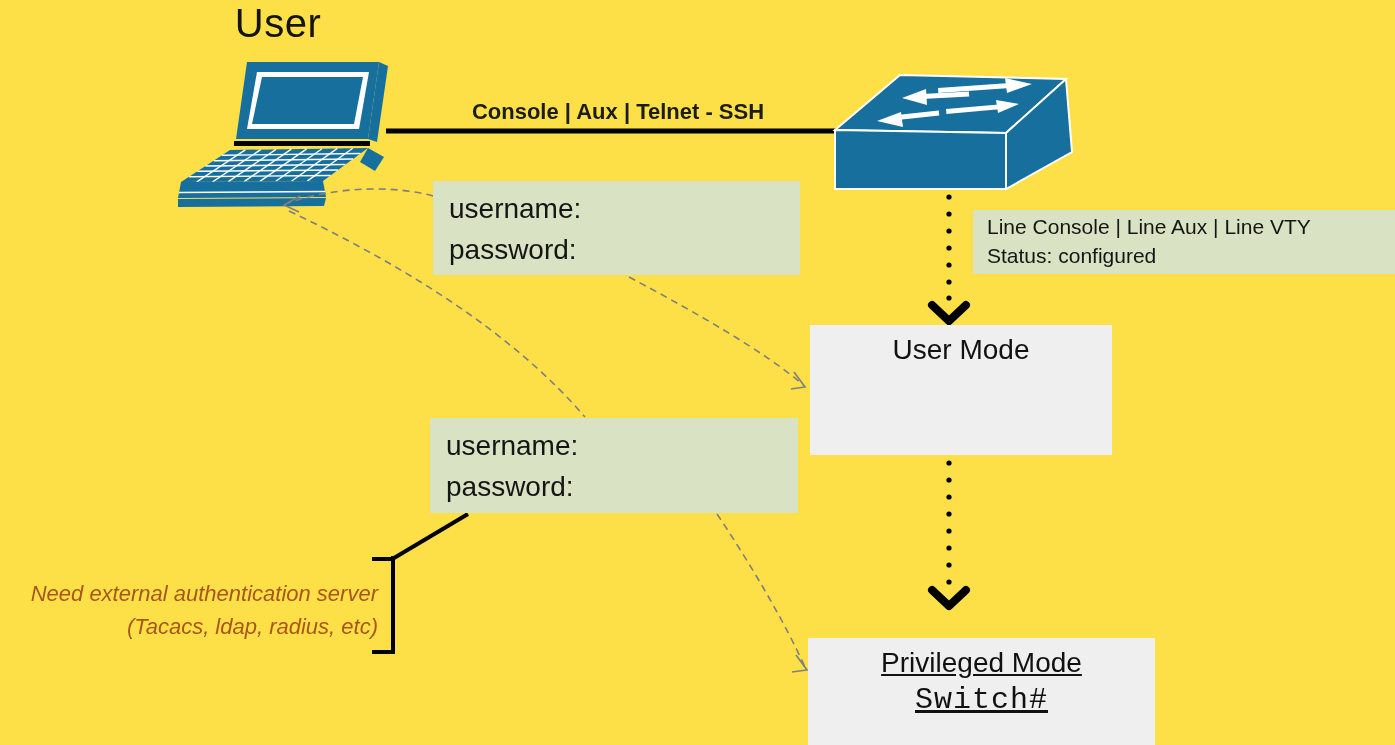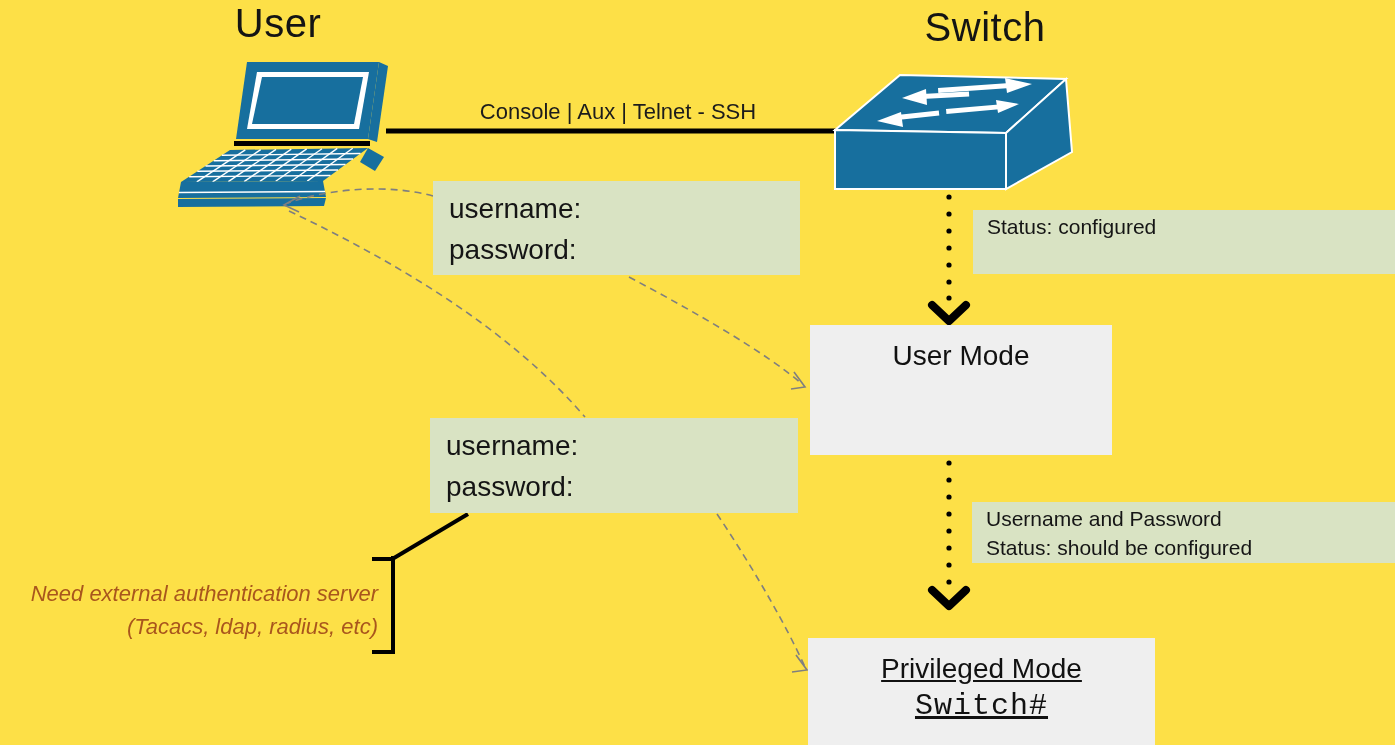--- a/index.html
+++ b/index.html
@@ -25,21 +25,21 @@
     padding:7px 0 0 16px;box-sizing:border-box;color:#151515;
   }
   .green-status{
     background:var(--panel-green);
     font-size:21px;line-height:29px;
     padding:2px 0 0 14px;box-sizing:border-box;color:#151515;
   }
   .green-status .bold{font-weight:400;}
   .mode-box{
     background:var(--panel-gray);
-    text-align:center;box-sizing:border-box;padding-top:14px;color:#111;
+    text-align:center;box-sizing:border-box;padding-top:8px;color:#111;
   }
   .mode-title{font-size:28px;line-height:34px;}
   .mode-prompt{
     font-family:"Liberation Mono","DejaVu Sans Mono",monospace;
     font-size:30px;line-height:40px;letter-spacing:1px;
   }
   .auth-note{
     color:var(--note-brown);font-size:22px;line-height:33px;text-align:right;font-style:italic;
   }
 </style>
@@ -127,46 +127,42 @@
       <path stroke-dasharray="7 5" d="M629,277 C 695,312 765,352 802,384"></path>
       <path d="M794,372 L805,387 L791,389"></path>
       <path stroke-dasharray="7 5" d="M717,514 C 752,566 786,625 805,667"></path>
       <path d="M796,655 L807,670 L792,672"></path>
     </g>
 
     <path d="M468,514 L394,558 M393,556 L393,654 M372,559 L394,559 M372,652 L394,652" fill="none" stroke="#000" stroke-width="4"></path>
   </svg>
 
   <div class="abs big-title" style="left:178px;top:1px;width:200px;">User</div>
-  <div class="abs big-title" style="left:885px;top:5px;width:200px;">Switch</div>
 
-  <div class="abs conn-label" style="left:433px;top:99px;width:370px;">Console | Aux | Telnet - SSH</div>
+  <div class="abs conn-label" style="left:433px;top:99px;width:370px;font-weight:bold;">Console | Aux | Telnet - SSH</div>
 
   <div class="abs green-login" style="left:433px;top:181px;width:367px;height:94px;">
     <div>username:</div>
     <div>password:</div>
   </div>
 
   <div class="abs green-status" style="left:973px;top:210px;width:422px;height:64px;">
+    <div>Line Console | Line Aux | Line VTY</div>
     <div class="bold">Status: configured</div>
   </div>
 
   <div class="abs mode-box" style="left:810px;top:325px;width:302px;height:130px;">
     <div class="mode-title">User Mode</div>
   </div>
 
   <div class="abs green-login" style="left:430px;top:418px;width:368px;height:95px;">
     <div>username:</div>
     <div>password:</div>
   </div>
 
-  <div class="abs green-status" style="left:972px;top:502px;width:423px;height:61px;">
-    <div>Username and Password</div>
-    <div><span>Status: </span><span class="bold">should be configured</span></div>
-  </div>
 
   <div class="abs mode-box" style="left:808px;top:638px;width:347px;height:128px;text-decoration:underline;">
     <div class="mode-title">Privileged Mode</div>
     <div class="mode-prompt">Switch#</div>
   </div>
 
   <div class="abs auth-note" style="left:0px;top:577px;width:378px;">
     <div>Need external authentication server</div>
     <div>(Tacacs, ldap, radius, etc)</div>
   </div>

